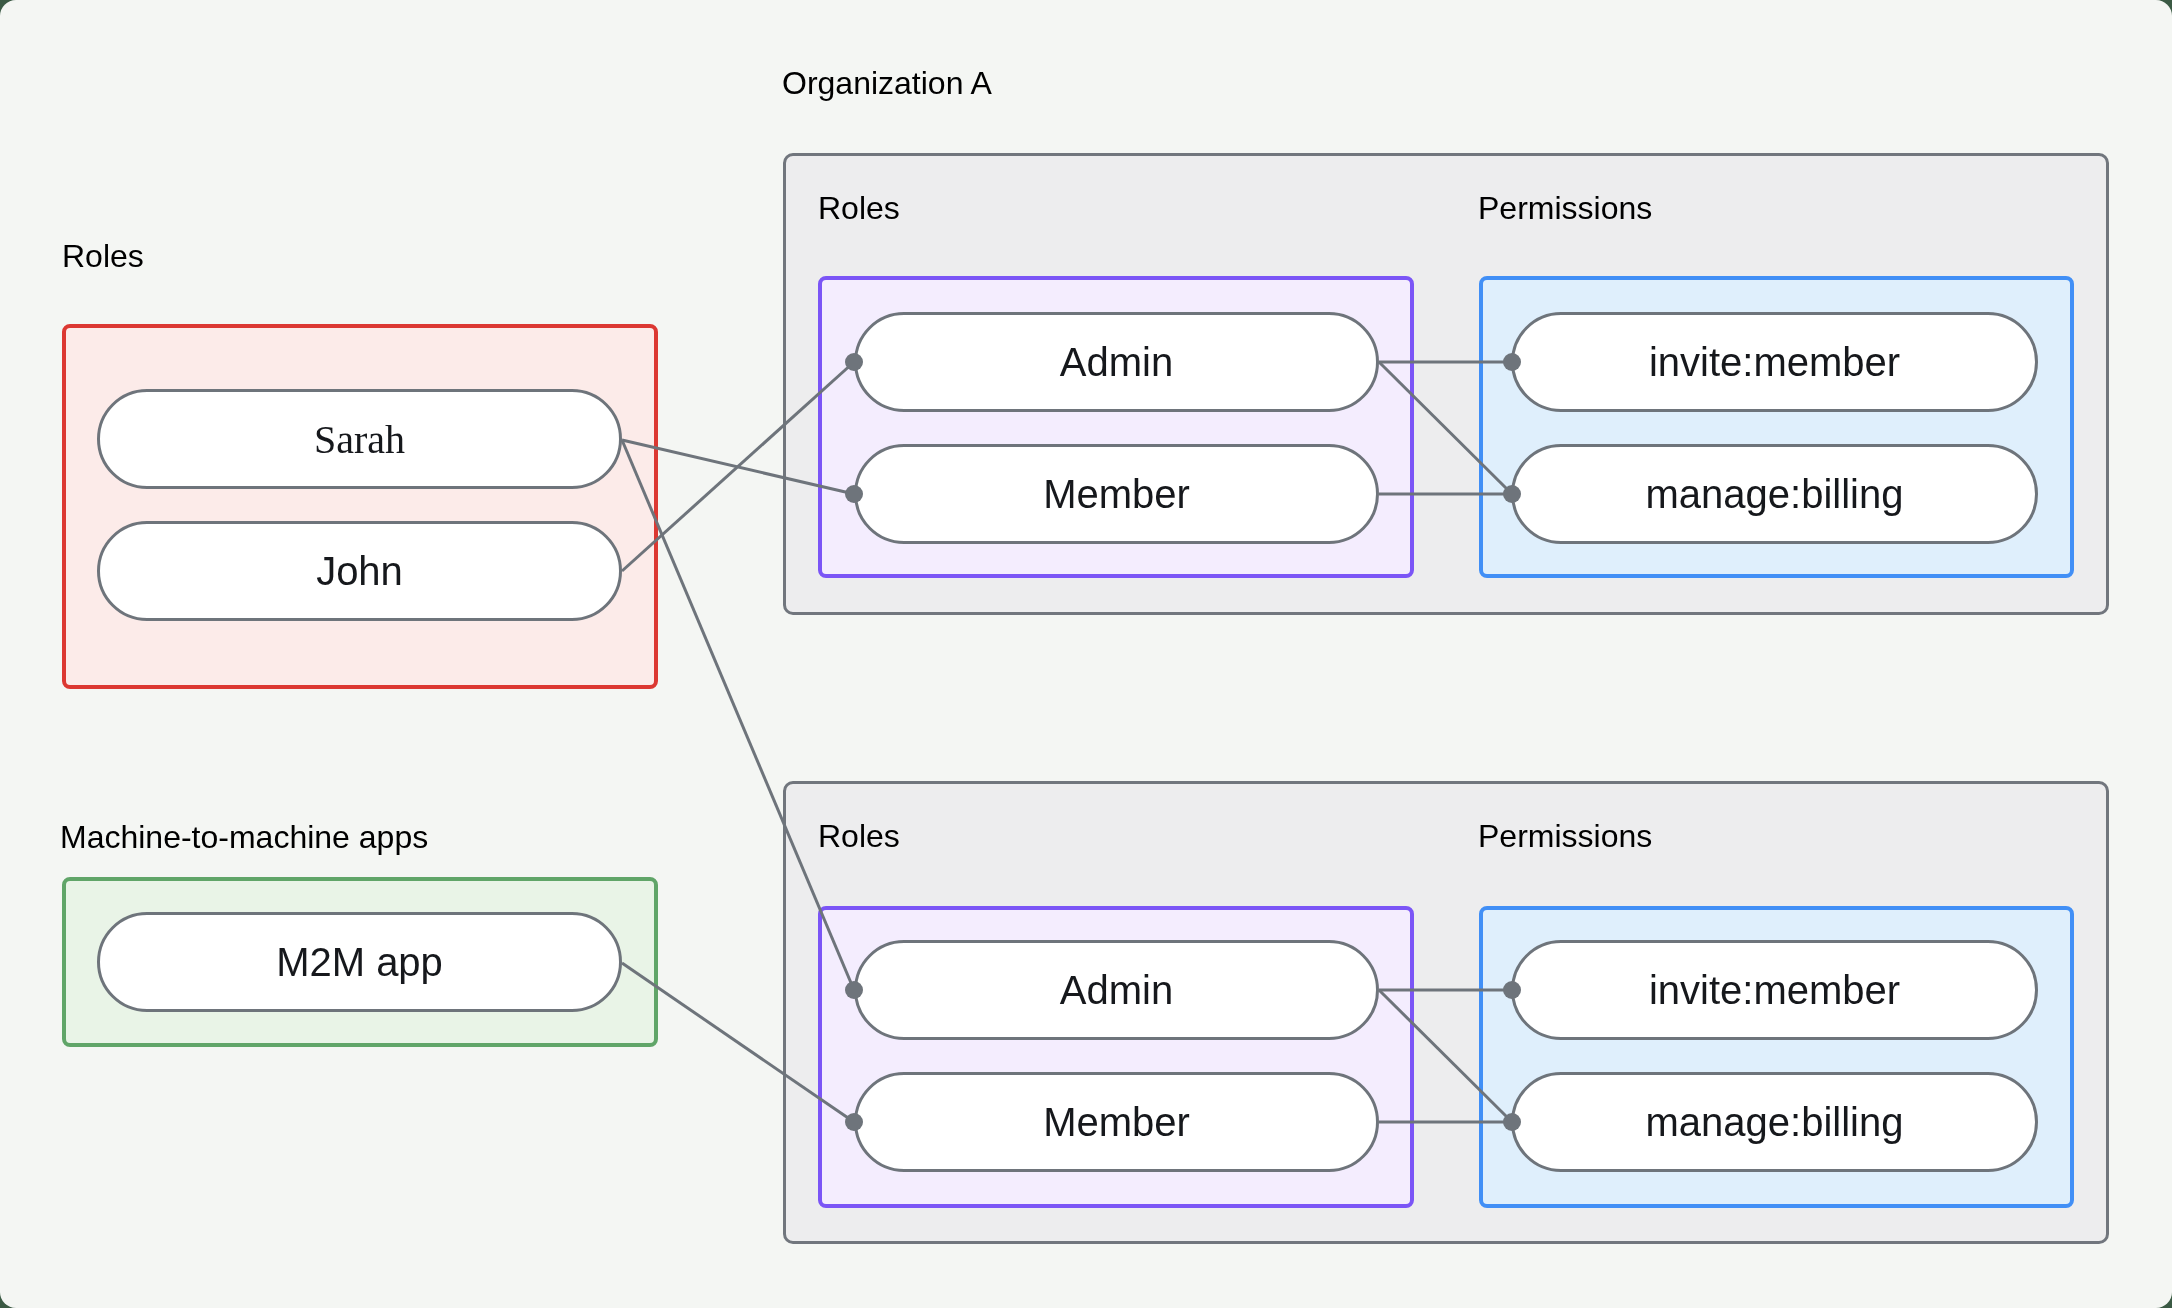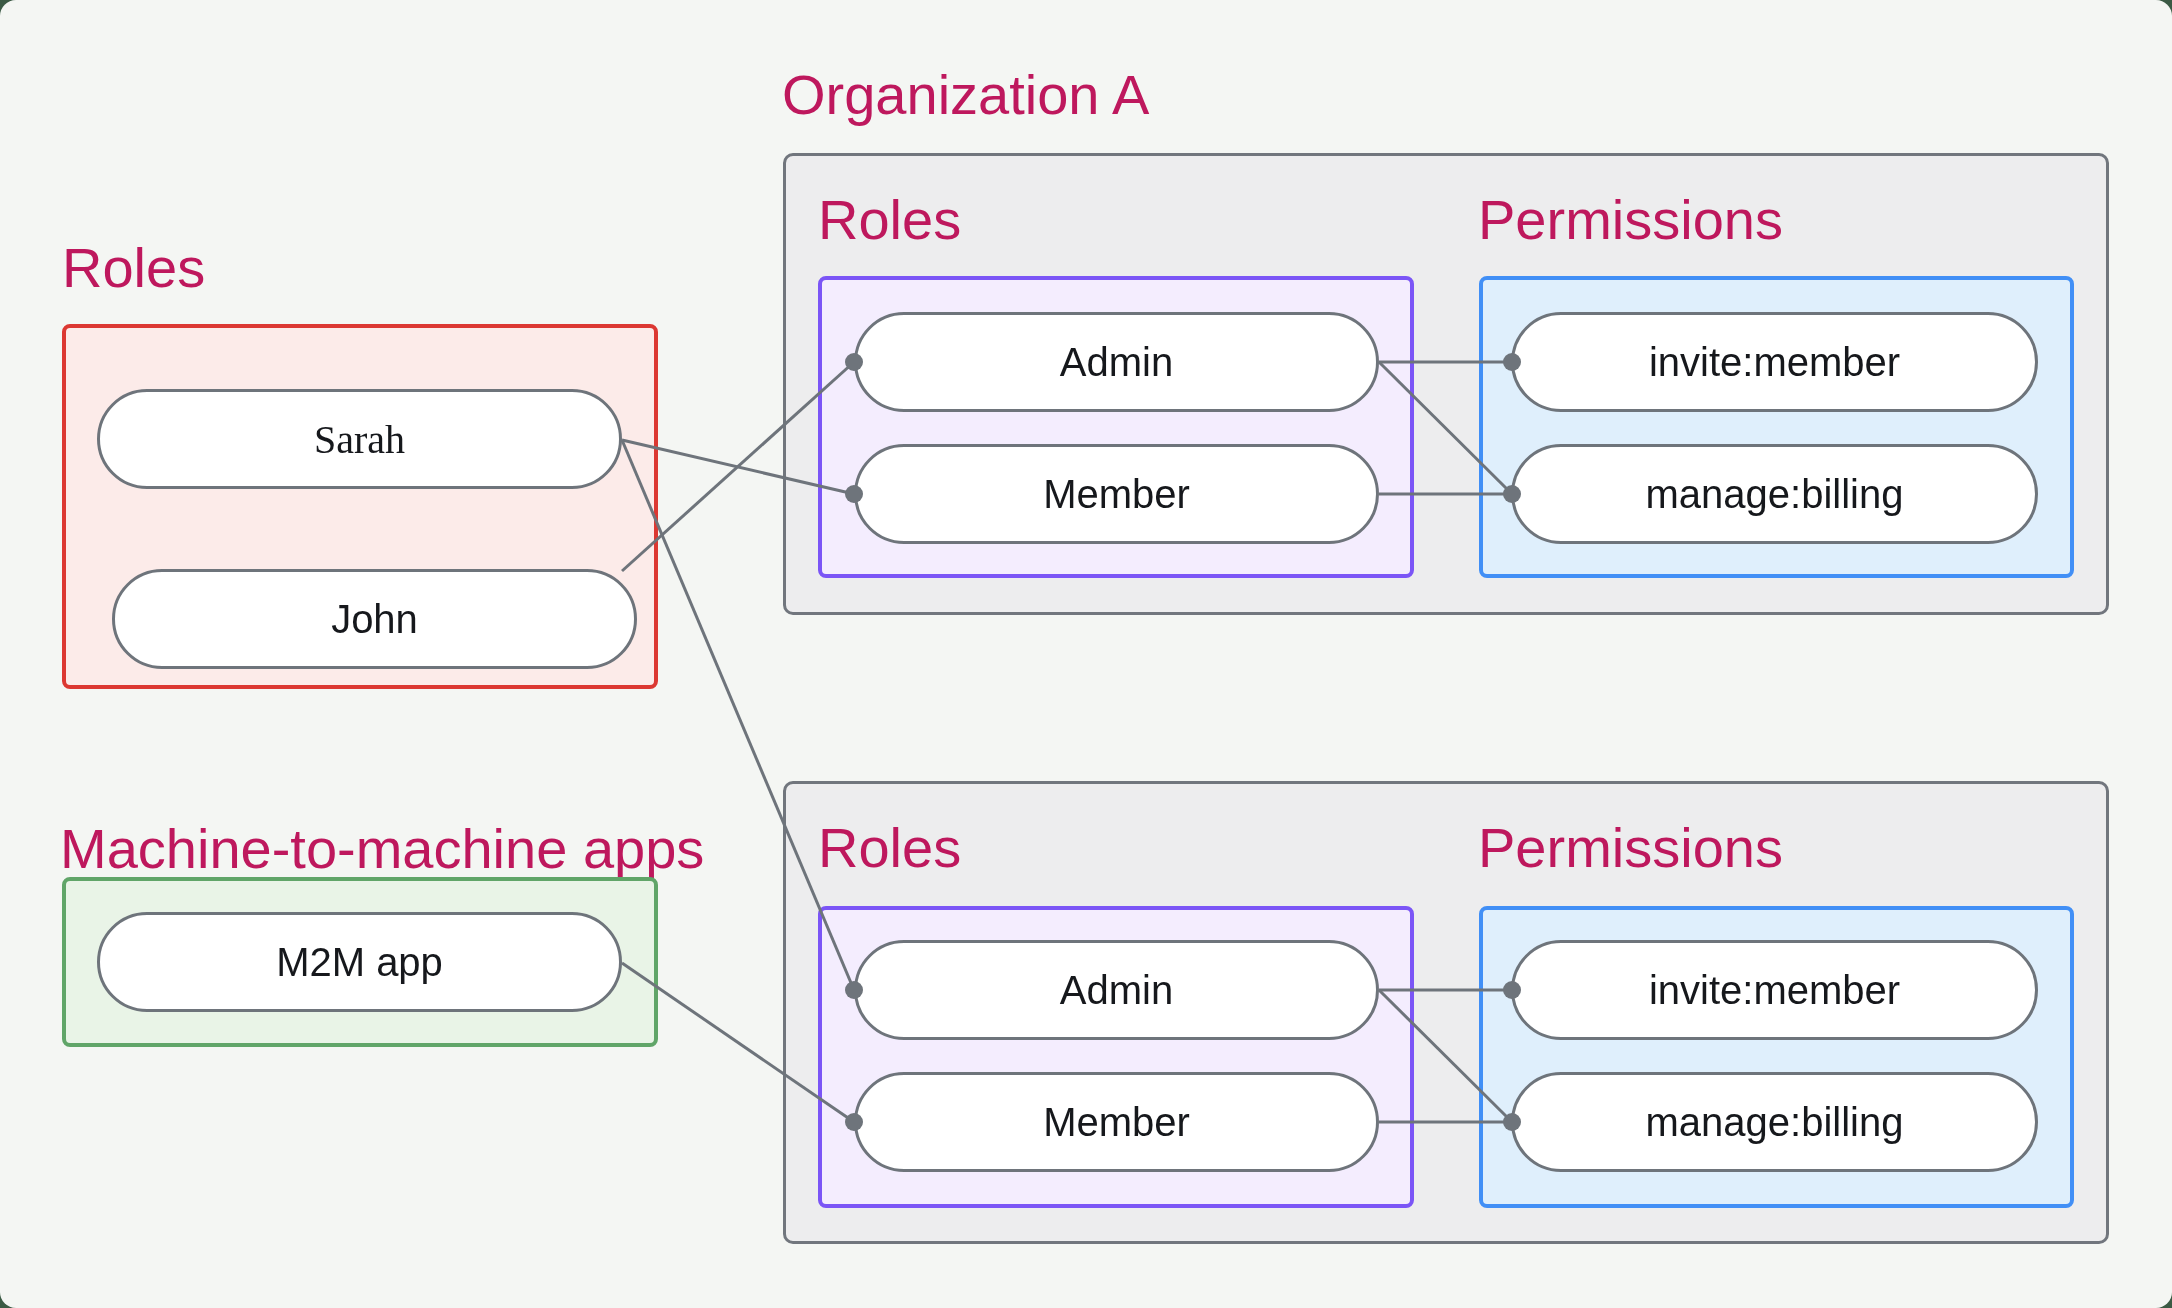--- a/index.html
+++ b/index.html
@@ -11,23 +11,23 @@
   }
   #canvas {
     position: relative;
     width: 2172px; height: 1308px;
     background: #f4f6f3;
     border-radius: 16px;
     overflow: hidden;
   }
   .label {
     position: absolute;
-    font-size: 56px;
+    font-size: 32px;
     font-weight: 500;
-    color: #be185d;
+    color: #000000;
     line-height: 1;
     white-space: nowrap;
   }
   .box {
     position: absolute;
     box-sizing: border-box;
     border-radius: 10px;
   }
   .org-box    { background: #ededee; border: 3px solid #71767d; }
   .users-box  { background: #fcebe9; border: 4px solid #dc3832; border-radius: 8px; }
@@ -61,21 +61,21 @@
 <body>
 
 <div id="canvas">
 
   <div class="label" style="left:62px; top:240px;">Roles</div>
   <div class="label" style="left:60px; top:821px;">Machine-to-machine apps</div>
   <div class="label" style="left:782px; top:67px;">Organization A</div>
 
   <div class="box users-box" style="left:62px; top:324px; width:596px; height:365px;"></div>
   <div class="pill" style="left:97px; top:389px; width:525px;font-family:Liberation Serif, serif;">Sarah</div>
-  <div class="pill" style="left:112px; top:521px; width:525px;margin-top:48px;">John</div>
+  <div class="pill" style="left:97px; top:521px; width:525px;">John</div>
 
   <div class="box m2m-box" style="left:62px; top:877px; width:596px; height:170px;"></div>
   <div class="pill" style="left:97px; top:912px; width:525px;">M2M app</div>
 
   <div class="box org-box" style="left:783px; top:153px; width:1326px; height:462px;"></div>
   <div class="label" style="left:818px; top:192px;">Roles</div>
   <div class="label" style="left:1478px; top:192px;">Permissions</div>
   <div class="box roles-box" style="left:818px; top:276px; width:596px; height:302px;"></div>
   <div class="box perms-box" style="left:1479px; top:276px; width:595px; height:302px;"></div>
   <div class="pill" style="left:854px; top:312px; width:525px;">Admin</div>

